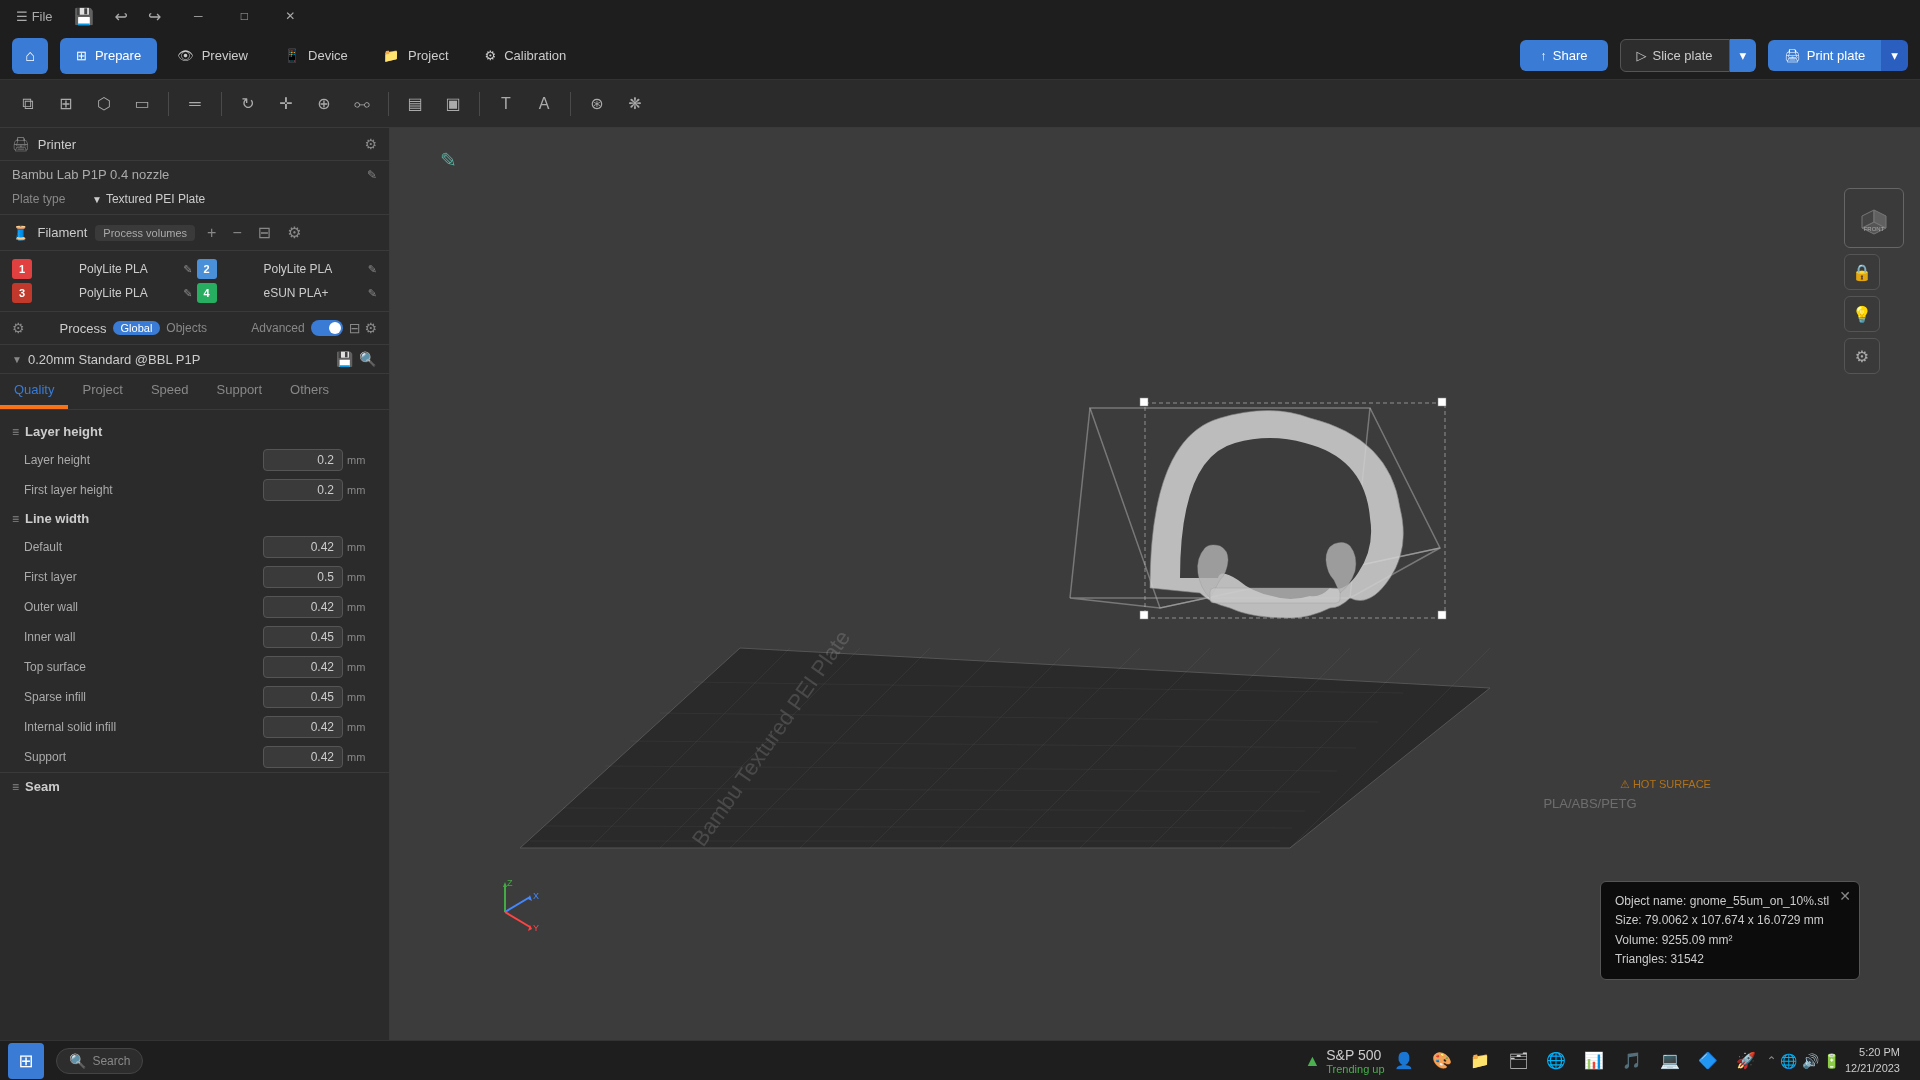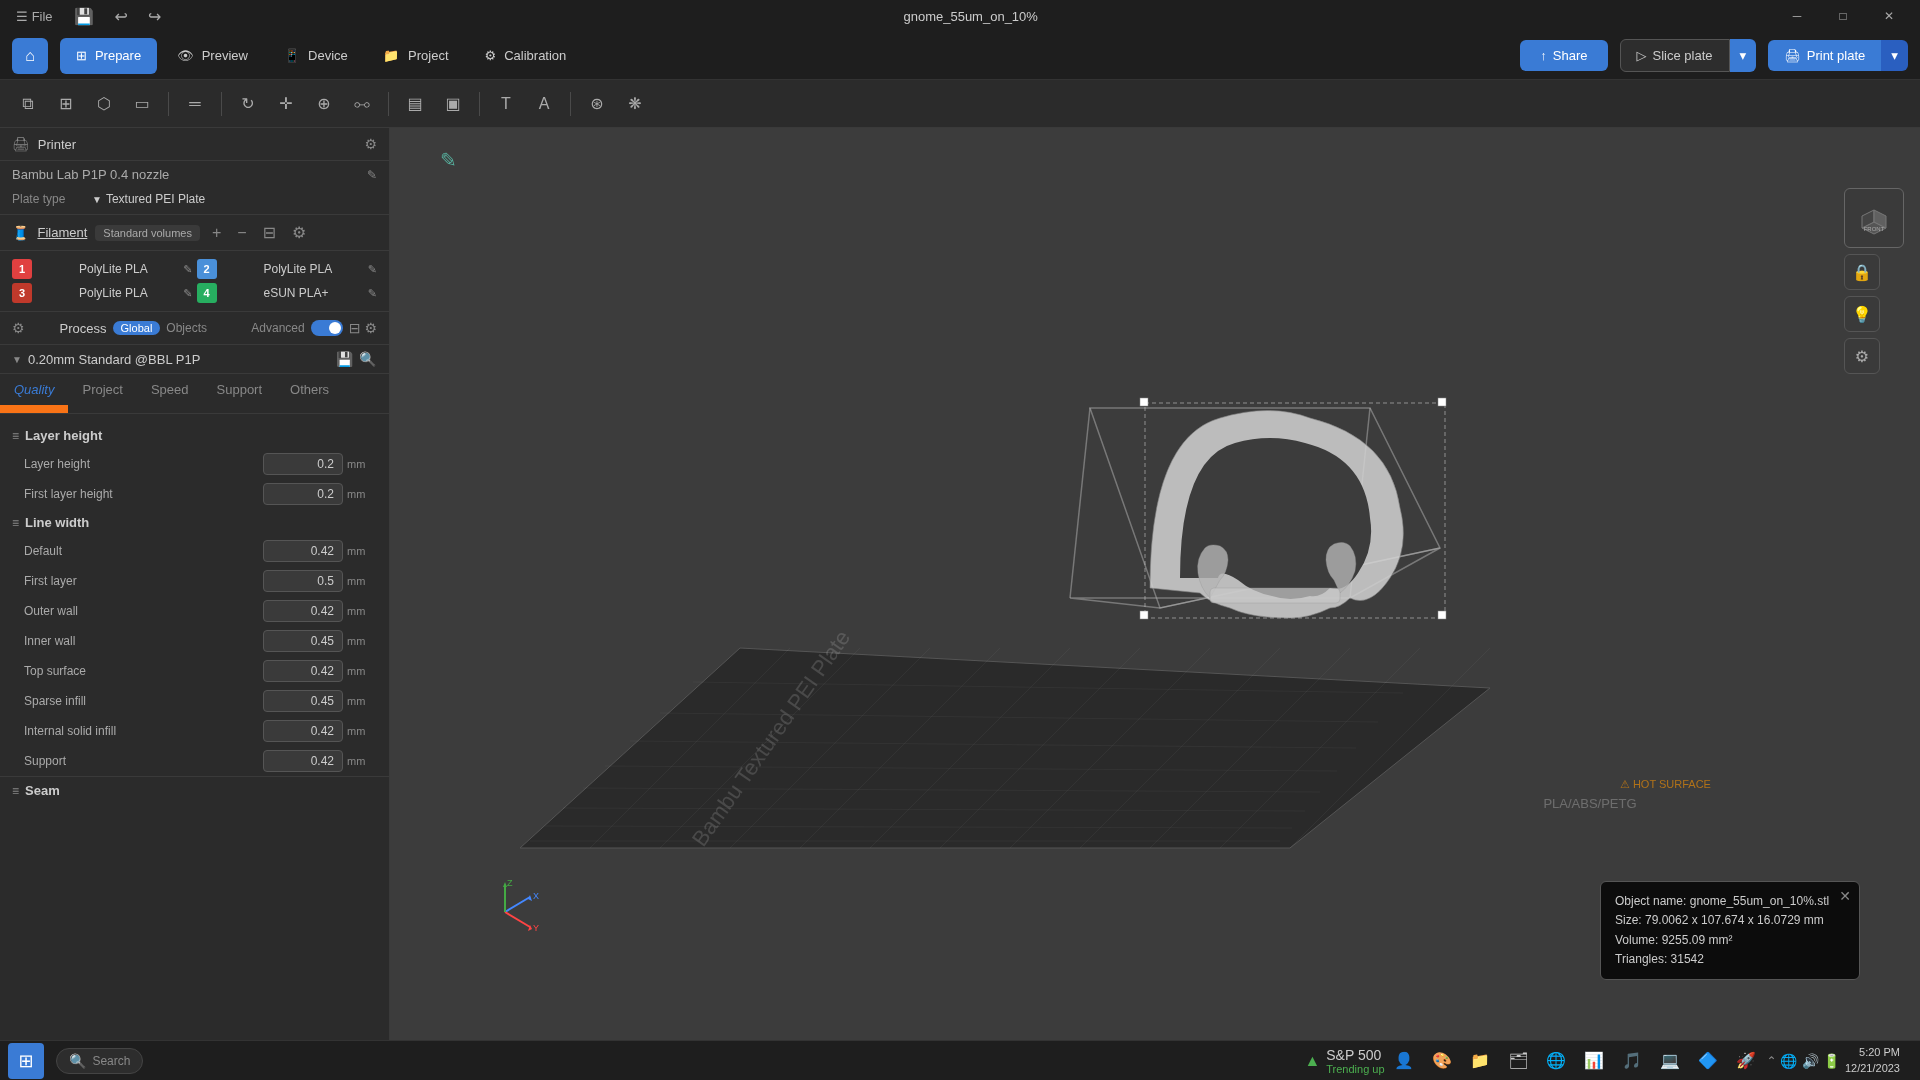--- a/index.html
+++ b/index.html
@@ -44,21 +44,21 @@
     .printer-name { padding: 6px 12px; display: flex; align-items: center; justify-content: space-between; }
     .printer-name-text { font-size: 13px; color: #aaa; }
     .edit-icon { color: #888; cursor: pointer; font-size: 12px; }
 
     .plate-type-row { display: flex; align-items: center; padding: 4px 12px 8px; border-bottom: 1px solid #3a3a3a; }
     .plate-type-label { color: #888; font-size: 12px; width: 80px; }
     .plate-type-value { color: #ccc; font-size: 12px; cursor: pointer; display: flex; align-items: center; gap: 4px; }
 
     
     .filament-header { display: flex; align-items: center; padding: 8px 12px; gap: 8px; border-bottom: 1px solid #3a3a3a; }
-    .filament-title { font-size: 13px; color: #ccc; font-weight: 500; text-decoration: underline; }
+    .filament-title { font-size: 13px; color: #ccc; font-weight: 500; }
     .flush-btn { background: #3a3a3a; border: none; border-radius: 4px; padding: 2px 8px; color: #aaa; font-size: 11px; cursor: pointer; }
     .icon-btn { background: none; border: none; color: #888; cursor: pointer; font-size: 16px; padding: 0 4px; }
     .filament-grid { display: grid; grid-template-columns: 1fr 1fr; gap: 4px; padding: 8px 12px; border-bottom: 1px solid #3a3a3a; }
     .filament-item { display: flex; align-items: center; gap: 6px; }
     .filament-num { width: 20px; height: 20px; border-radius: 3px; display: flex; align-items: center; justify-content: center; font-size: 11px; font-weight: bold; color: white; flex-shrink: 0; }
     .num-1 { background: #e04040; }
     .num-2 { background: #4a90d9; }
     .num-3 { background: #c0392b; }
     .num-4 { background: #27ae60; }
     .filament-name { font-size: 12px; color: #ccc; flex: 1; margin-left: 41px; }
@@ -77,21 +77,21 @@
 
     .profile-row { display: flex; align-items: center; padding: 6px 12px; border-bottom: 1px solid #3a3a3a; gap: 6px; }
     .profile-arrow { color: #888; font-size: 10px; }
     .profile-name { font-size: 13px; color: #ccc; flex: 1; }
     .profile-icons { display: flex; gap: 6px; }
     .profile-icon { color: #888; cursor: pointer; font-size: 14px; }
 
     
     .tabs-row { display: flex; border-bottom: 1px solid #3a3a3a; }
     .tab { padding: 8px 14px; cursor: pointer; color: #888; font-size: 13px; border-bottom: 2px solid transparent; }
-    .tab.active { color: #3a7bd5; border-bottom: 8px solid #f97316; font-style: italic; }
+    .tab.active { color: #3a7bd5; border-bottom: 4px solid #f97316; }
 
     
     #settings-scroll { flex: 1; overflow-y: auto; padding: 8px 0; }
     #settings-scroll::-webkit-scrollbar { width: 6px; }
     #settings-scroll::-webkit-scrollbar-track { background: #2b2b2b; }
     #settings-scroll::-webkit-scrollbar-thumb { background: #555; border-radius: 3px; }
 
     .setting-group-header { display: flex; align-items: center; padding: 6px 12px; gap: 6px; cursor: pointer; }
     .setting-group-icon { color: #888; font-size: 12px; }
     .setting-group-title { font-size: 13px; color: #ccc; font-weight: 600; }
@@ -134,21 +134,20 @@
 <body>
 
 <div id="titlebar">
   <div class="win-menu">
     <span>☰</span>
     <span style="font-size:13px;">File</span>
   </div>
   <span class="toolbar-icon-sm">💾</span>
   <span class="toolbar-icon-sm">↩</span>
   <span class="toolbar-icon-sm">↪</span>
-  <div class="title-center">gnome_55um_on_10%</div>
   <div class="win-controls">
     <div class="win-ctrl">─</div>
     <div class="win-ctrl">□</div>
     <div class="win-ctrl close">✕</div>
   </div>
 </div>
 
 <div id="navbar">
   <div class="nav-home">
     <span style="color:white;font-size:16px;">⌂</span>
@@ -236,21 +235,21 @@
       <span class="plate-type-label">Plate type</span>
       <span class="plate-type-value">
         <span style="font-size:10px;">▼</span>
         <span>Textured PEI Plate</span>
       </span>
     </div>
 
     <div class="filament-header">
       <span style="color:#888;font-size:14px;">🧵</span>
       <span class="filament-title">Filament</span>
-      <button class="flush-btn">Standard volumes</button>
+      <button class="flush-btn">Process volumes</button>
       <button class="icon-btn">+</button>
       <button class="icon-btn">−</button>
       <button class="icon-btn">⊟</button>
       <button class="icon-btn">⚙</button>
     </div>
 
     <div class="filament-grid">
       <div class="filament-item">
         <div class="filament-num num-1">1</div>
         <span class="filament-name">PolyLite PLA</span>

